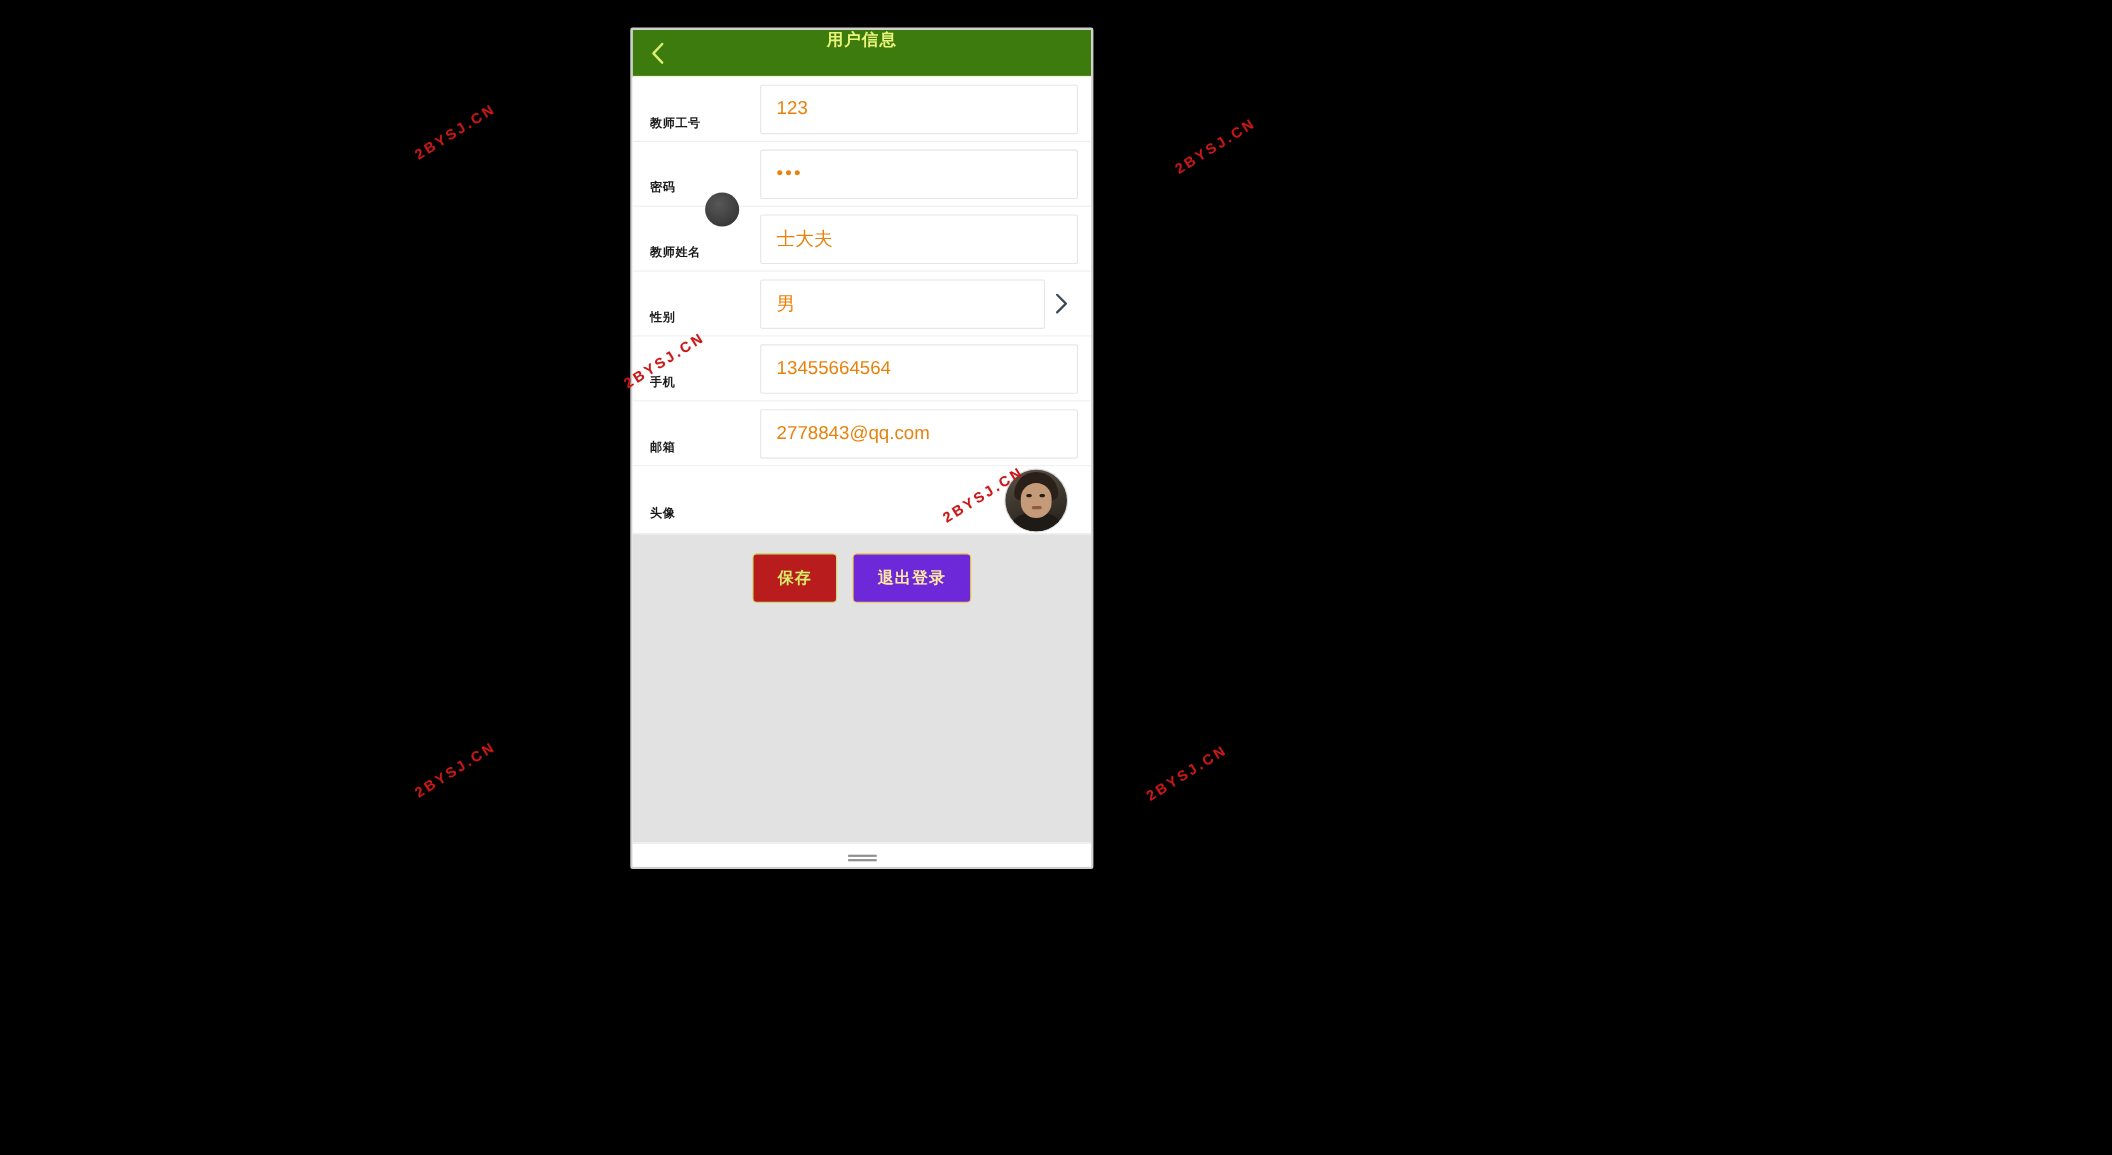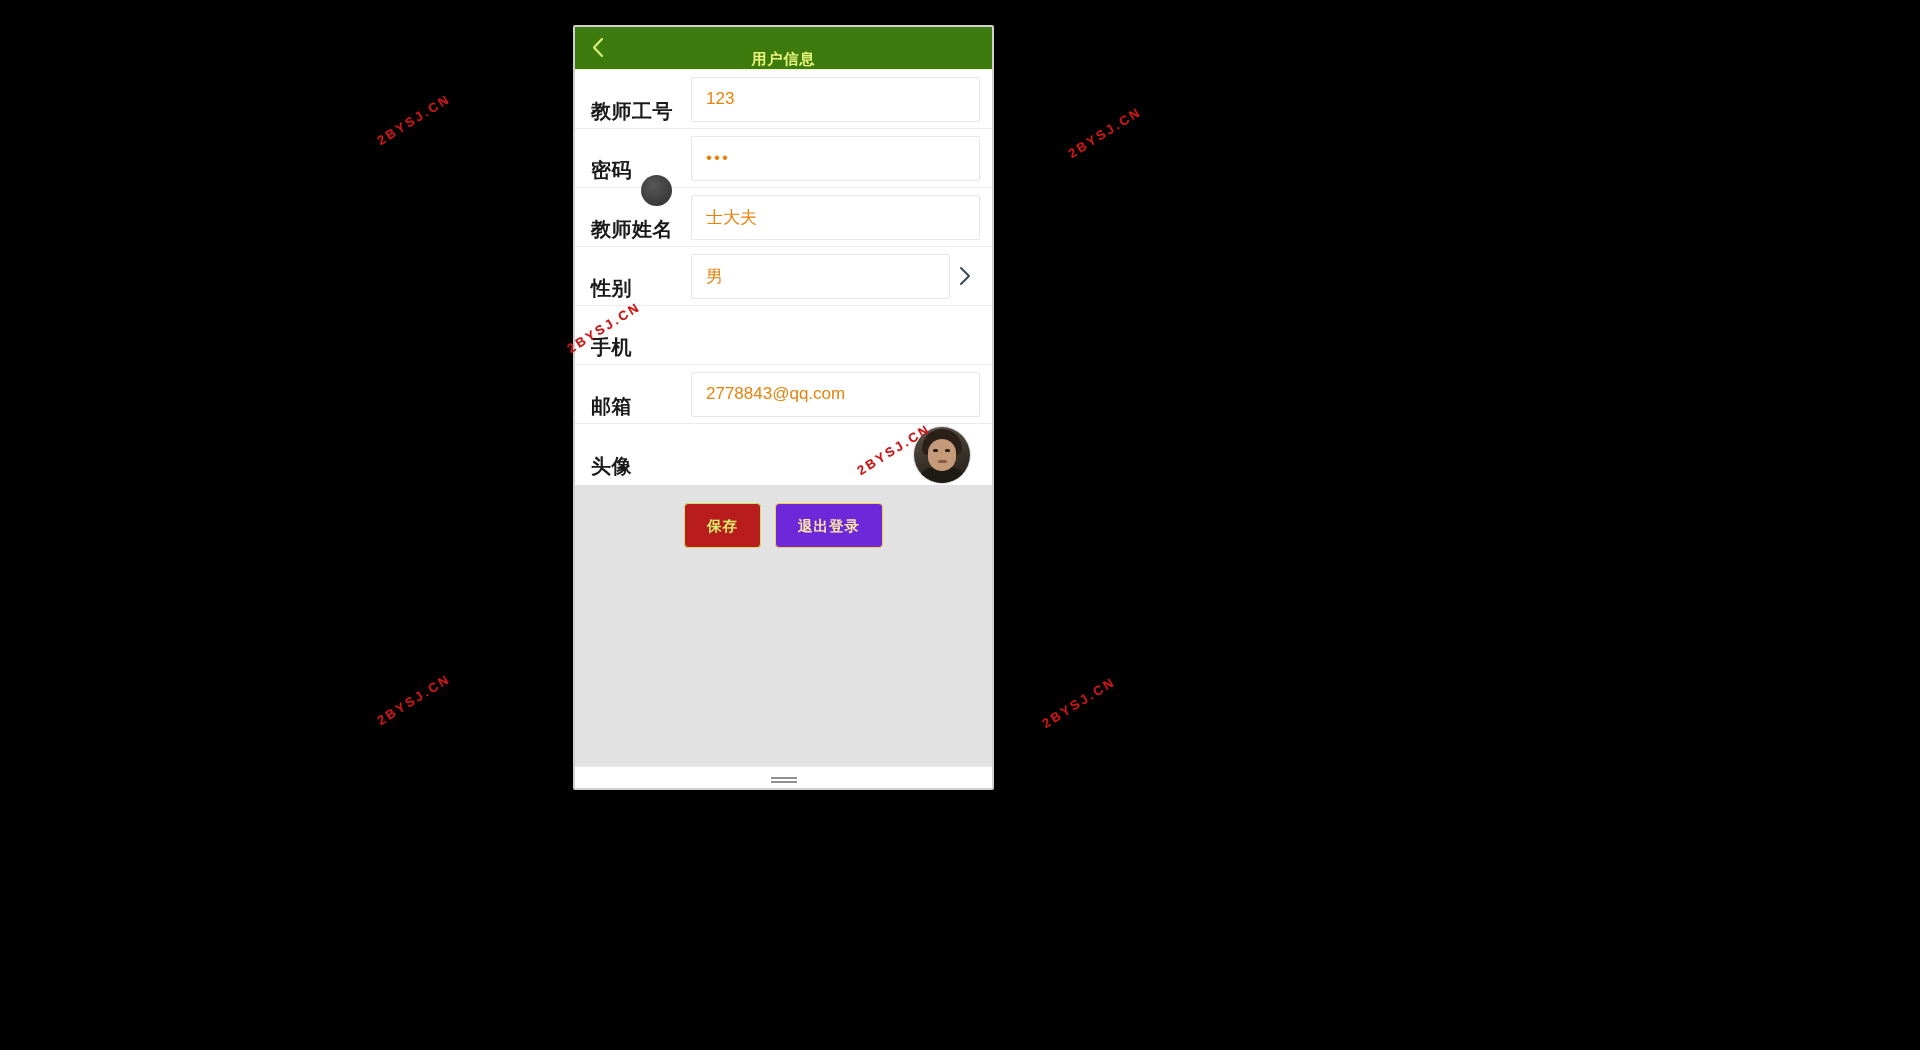--- a/index.html
+++ b/index.html
@@ -23,21 +23,21 @@
     display: flex;
     flex-direction: column;
   }
 
   
   .appbar {
     position: relative;
     height: 43px;
     background: #3e7b0f;
     display: flex;
-    align-items: flex-end;
+    align-items: flex-start;
     flex: 0 0 auto;
     border-bottom: 1px solid #f2f6c8;
   }
   .back-btn {
     width: 44px; height: 43px;
     display: flex; align-items: center; justify-content: center;
     cursor: pointer;
   }
   .back-btn svg { display:block; }
   .appbar-title {
@@ -61,21 +61,21 @@
     align-items: center;
     height: 59px;
     padding: 0 12px 0 16px;
     border-bottom: 1px solid #ececec;
     background: #fff;
     position: relative;
   }
   .row:last-child { border-bottom: 1px solid #e0e0e0; }
   .row-label {
     flex: 0 0 100px;
-    font-size: 20px;
+    font-size: 11px;
     font-weight: bold;
     color: #1a1a1a;
     letter-spacing: 0.5px;
     margin-top: 24px;
   }
   .row-field {
     flex: 1 1 auto;
     height: 45px;
     border: 1px solid #e6e6e6;
     border-radius: 2px;
@@ -248,20 +248,21 @@
         <div class="row-field">男</div>
         <div class="chev-right">
           <svg width="12" height="20" viewBox="0 0 12 20" fill="none">
             <path d="M2 2 L10 10 L2 18" stroke="#3a4a55" stroke-width="2" stroke-linecap="round" stroke-linejoin="round"></path>
           </svg>
         </div>
       </div>
 
       <div class="row">
         <div class="row-label">手机</div>
+        <div class="row-field">13455664564</div>
       </div>
 
       <div class="row">
         <div class="row-label">邮箱</div>
         <div class="row-field">2778843@qq.com</div>
       </div>
 
 
       <div class="row avatar-row">
         <div class="row-label">头像</div>

